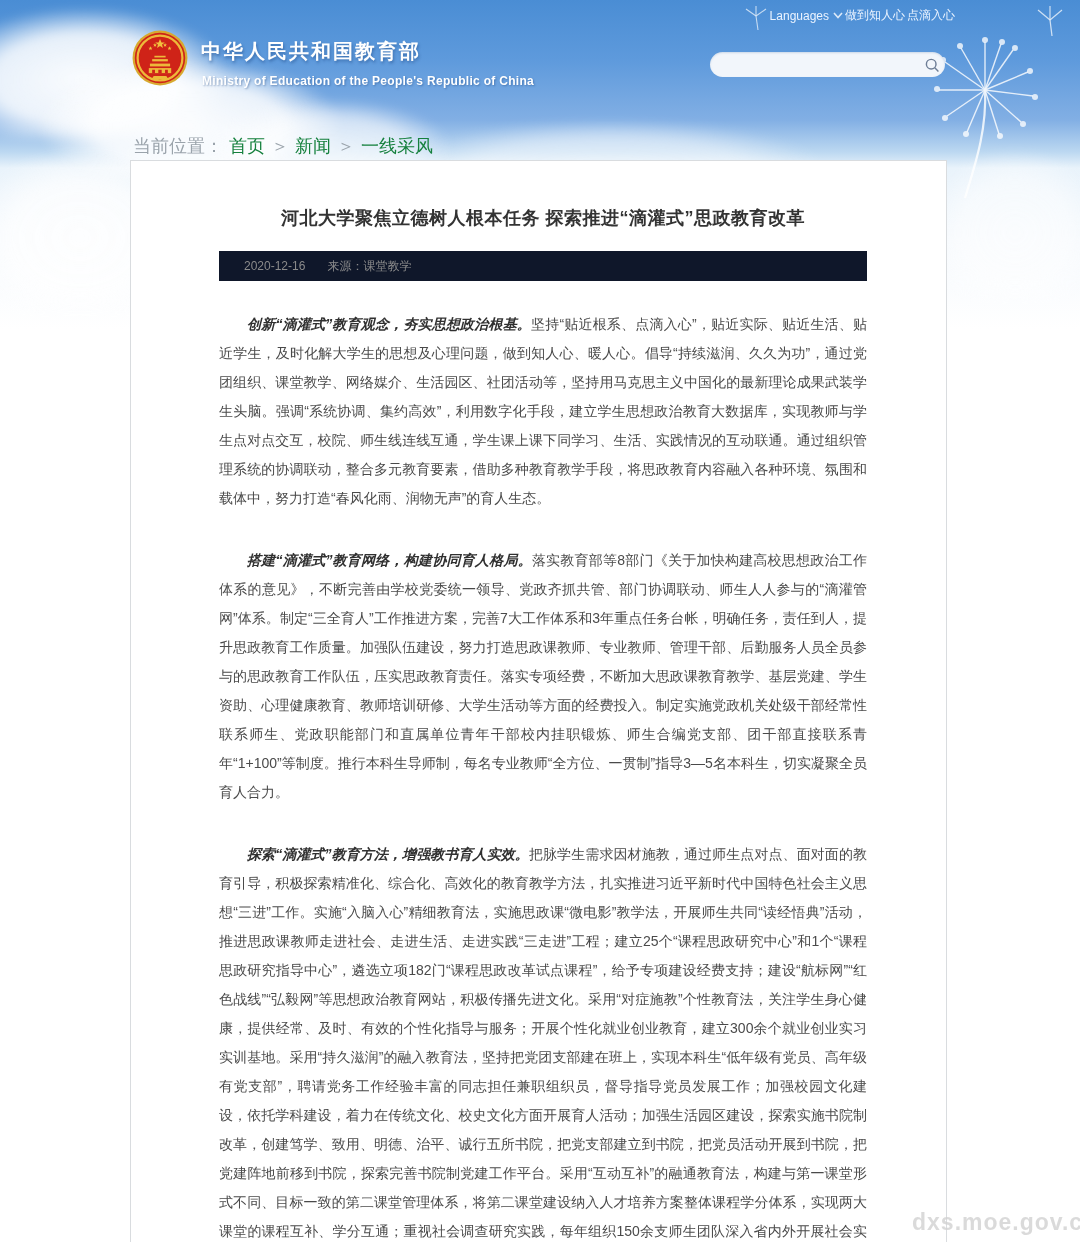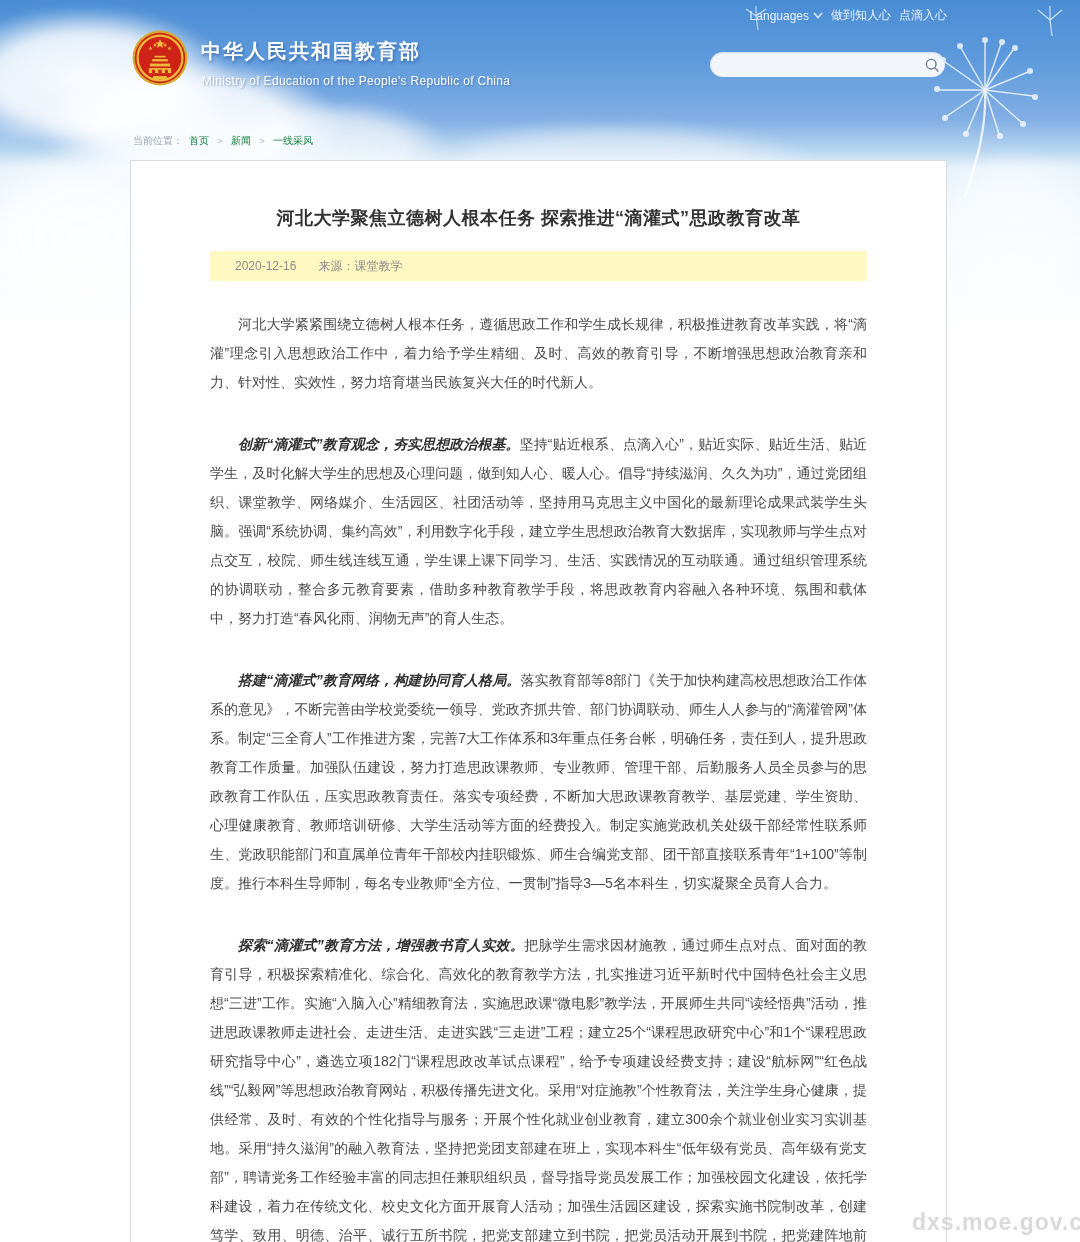--- a/index.html
+++ b/index.html
@@ -4,38 +4,38 @@
 <style>
   html,body{margin:0;padding:0;}
   body{
     width:1080px;height:1242px;position:relative;overflow:hidden;
     font-family:"Liberation Sans",sans-serif;
     background:linear-gradient(180deg,#4a8dd4 0px,#5e9adc 60px,#82afe4 120px,#bcd8f1 152px,#e9f3fb 168px,#f5f9fd 240px,#ffffff 330px,#ffffff 100%);
   }
   .cloud{position:absolute;pointer-events:none;filter:blur(5px);}
   .cloud-core{width:100%;height:100%;background:radial-gradient(ellipse at 50% 55%,rgba(255,255,255,.97) 0%,rgba(255,255,255,.85) 45%,rgba(255,255,255,0) 72%);}
   
-  .topbar{position:absolute;top:7px;right:133px;display:flex;align-items:center;gap:8px;color:#fff;font-size:12px;}
+  .topbar{position:absolute;top:7px;right:125px;display:flex;align-items:center;gap:2px;color:#fff;font-size:12px;}
   .topbar .tb-item{cursor:pointer;display:flex;align-items:center;gap:4px;color:#eaf3ff;}
   
   .emblem{position:absolute;left:132px;top:30px;width:56px;height:56px;}
   .site-title{position:absolute;left:201px;top:38px;color:#fff;font-weight:bold;font-size:20px;letter-spacing:2px;text-shadow:1px 2px 3px rgba(20,60,120,.45);}
-  .site-sub{position:absolute;left:202px;top:74px;color:#fff;font-weight:normal;font-size:12px;letter-spacing:.3px;text-shadow:1px 1px 2px rgba(20,60,120,.4);}
+  .site-sub{position:absolute;left:202px;top:74px;color:#fff;font-weight:bold;font-size:12px;letter-spacing:.3px;text-shadow:1px 1px 2px rgba(20,60,120,.4);}
   
   .search{position:absolute;left:710px;top:52px;width:235px;height:25px;background:#f2f6fb;border-radius:13px;box-shadow:inset 0 1px 2px rgba(90,130,180,.25);display:flex;align-items:center;}
   .search input{flex:1;border:none;outline:none;background:transparent;height:100%;padding:0 8px 0 14px;font-size:13px;color:#456;}
   .search .mag{width:26px;height:25px;display:flex;align-items:center;justify-content:center;cursor:pointer;}
   
-  .crumb{position:absolute;left:133px;top:134px;font-size:10px;color:#9aa3ab;display:flex;gap:6px;align-items:center;}
+  .crumb{position:absolute;left:133px;top:134px;font-size:18px;color:#9aa3ab;display:flex;gap:6px;align-items:center;}
   .crumb a{color:#15803d;text-decoration:none;cursor:pointer;}
   
-  .panel{position:absolute;left:130px;top:160px;width:817px;height:1082px;background:#fff;border:1px solid #d9dcdf;border-bottom:none;box-sizing:border-box;}
+  .panel{position:absolute;left:130px;top:160px;width:817px;height:1082px;background:#fff;border:1px solid #d9dcdf;border-bottom:none;box-sizing:border-box;padding-left:9px;}
   .panel-inner{padding:0 79px;}
   .art-title{margin-top:45px;text-align:center;font-size:18px;font-weight:bold;color:#333;letter-spacing:.5px;}
-  .meta-bar{margin-top:21px;height:30px;background:#fef9c3;line-height:30px;font-size:12px;color:#8b8b8b;padding-left:25px;display:flex;gap:22px;}
+  .meta-bar{margin-top:21px;height:30px;background:#0f172a;line-height:30px;font-size:12px;color:#8b8b8b;padding-left:25px;display:flex;gap:22px;}
   .art-body{margin-top:29px;font-size:14px;line-height:29px;color:#4a4a4a;text-align:justify;}
   .art-body p{margin:0 0 33px 0;text-indent:2em;}
   .art-body p b{color:#303030;font-style:italic;}
   
   .wm{position:absolute;left:912px;top:1209px;font-size:23px;font-weight:bold;color:#d2d2d2;opacity:.8;letter-spacing:1px;}
   
   .dandelion{position:absolute;left:915px;top:0px;pointer-events:none;opacity:.9;}
   .seed{position:absolute;pointer-events:none;opacity:.85;}
 </style>
 </head>
@@ -170,21 +170,20 @@
 </div>
 
 <div class="panel">
   <div class="panel-inner">
     <div class="art-title">河北大学聚焦立德树人根本任务 探索推进“滴灌式”思政教育改革</div>
     <div class="meta-bar">
       <span>2020-12-16</span>
       <span>来源：课堂教学</span>
     </div>
     <div class="art-body">
-      <p><b></b><span>河北大学紧紧围绕立德树人根本任务，遵循思政工作和学生成长规律，积极推进教育改革实践，将“滴灌”理念引入思想政治工作中，着力给予学生精细、及时、高效的教育引导，不断增强思想政治教育亲和力、针对性、实效性，努力培育堪当民族复兴大任的时代新人。</span></p>
       <p><b>创新“滴灌式”教育观念，夯实思想政治根基。</b><span>坚持“贴近根系、点滴入心”，贴近实际、贴近生活、贴近学生，及时化解大学生的思想及心理问题，做到知人心、暖人心。倡导“持续滋润、久久为功”，通过党团组织、课堂教学、网络媒介、生活园区、社团活动等，坚持用马克思主义中国化的最新理论成果武装学生头脑。强调“系统协调、集约高效”，利用数字化手段，建立学生思想政治教育大数据库，实现教师与学生点对点交互，校院、师生线连线互通，学生课上课下同学习、生活、实践情况的互动联通。通过组织管理系统的协调联动，整合多元教育要素，借助多种教育教学手段，将思政教育内容融入各种环境、氛围和载体中，努力打造“春风化雨、润物无声”的育人生态。</span></p>
       <p><b>搭建“滴灌式”教育网络，构建协同育人格局。</b><span>落实教育部等8部门《关于加快构建高校思想政治工作体系的意见》，不断完善由学校党委统一领导、党政齐抓共管、部门协调联动、师生人人参与的“滴灌管网”体系。制定“三全育人”工作推进方案，完善7大工作体系和3年重点任务台帐，明确任务，责任到人，提升思政教育工作质量。加强队伍建设，努力打造思政课教师、专业教师、管理干部、后勤服务人员全员参与的思政教育工作队伍，压实思政教育责任。落实专项经费，不断加大思政课教育教学、基层党建、学生资助、心理健康教育、教师培训研修、大学生活动等方面的经费投入。制定实施党政机关处级干部经常性联系师生、党政职能部门和直属单位青年干部校内挂职锻炼、师生合编党支部、团干部直接联系青年“1+100”等制度。推行本科生导师制，每名专业教师“全方位、一贯制”指导3—5名本科生，切实凝聚全员育人合力。</span></p>
       <p><b>探索“滴灌式”教育方法，增强教书育人实效。</b><span>把脉学生需求因材施教，通过师生点对点、面对面的教育引导，积极探索精准化、综合化、高效化的教育教学方法，扎实推进习近平新时代中国特色社会主义思想“三进”工作。实施“入脑入心”精细教育法，实施思政课“微电影”教学法，开展师生共同“读经悟典”活动，推进思政课教师走进社会、走进生活、走进实践“三走进”工程；建立25个“课程思政研究中心”和1个“课程思政研究指导中心”，遴选立项182门“课程思政改革试点课程”，给予专项建设经费支持；建设“航标网”“红色战线”“弘毅网”等思想政治教育网站，积极传播先进文化。采用“对症施教”个性教育法，关注学生身心健康，提供经常、及时、有效的个性化指导与服务；开展个性化就业创业教育，建立300余个就业创业实习实训基地。采用“持久滋润”的融入教育法，坚持把党团支部建在班上，实现本科生“低年级有党员、高年级有党支部”，聘请党务工作经验丰富的同志担任兼职组织员，督导指导党员发展工作；加强校园文化建设，依托学科建设，着力在传统文化、校史文化方面开展育人活动；加强生活园区建设，探索实施书院制改革，创建笃学、致用、明德、治平、诚行五所书院，把党支部建立到书院，把党员活动开展到书院，把党建阵地前移到书院，探索完善书院制党建工作平台。采用“互动互补”的融通教育法，构建与第一课堂形式不同、目标一致的第二课堂管理体系，将第二课堂建设纳入人才培养方案整体课程学分体系，实现两大课堂的课程互补、学分互通；重视社会调查研究实践，每年组织150余支师生团队深入省内外开展社会实践，组织“百名博士河北行”系列活动，引导学生把论文写在祖国大地上。</span></p>
     </div>
   </div>
 </div>
 
 <div class="wm">dxs.moe.gov.cn</div>
 
 </body></html>

